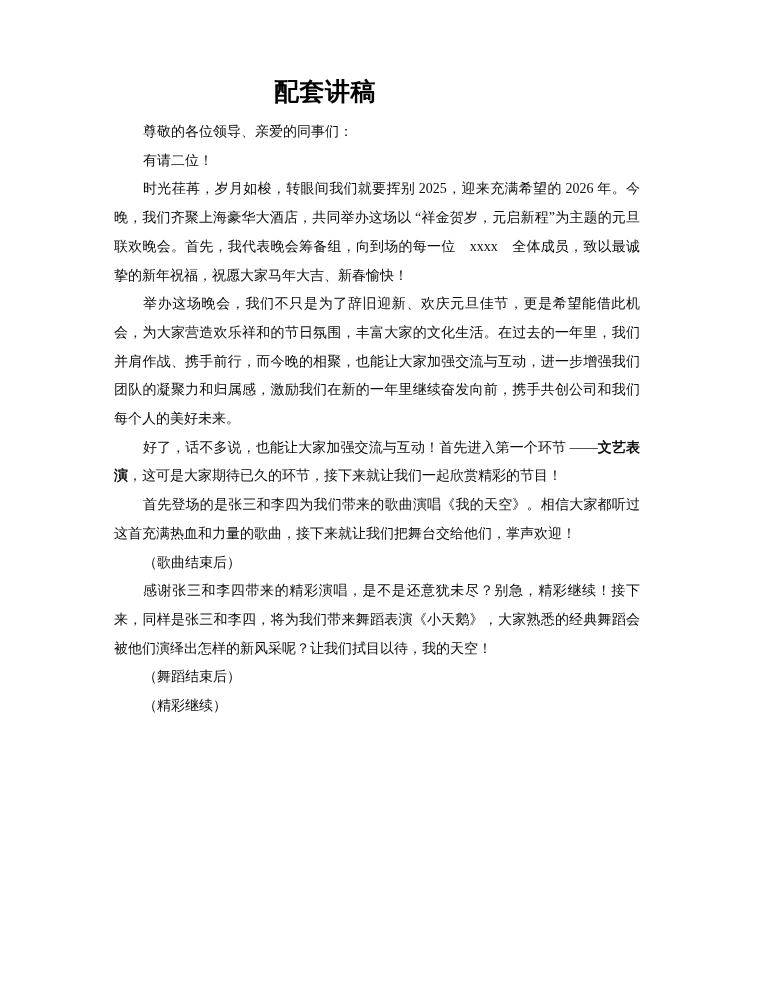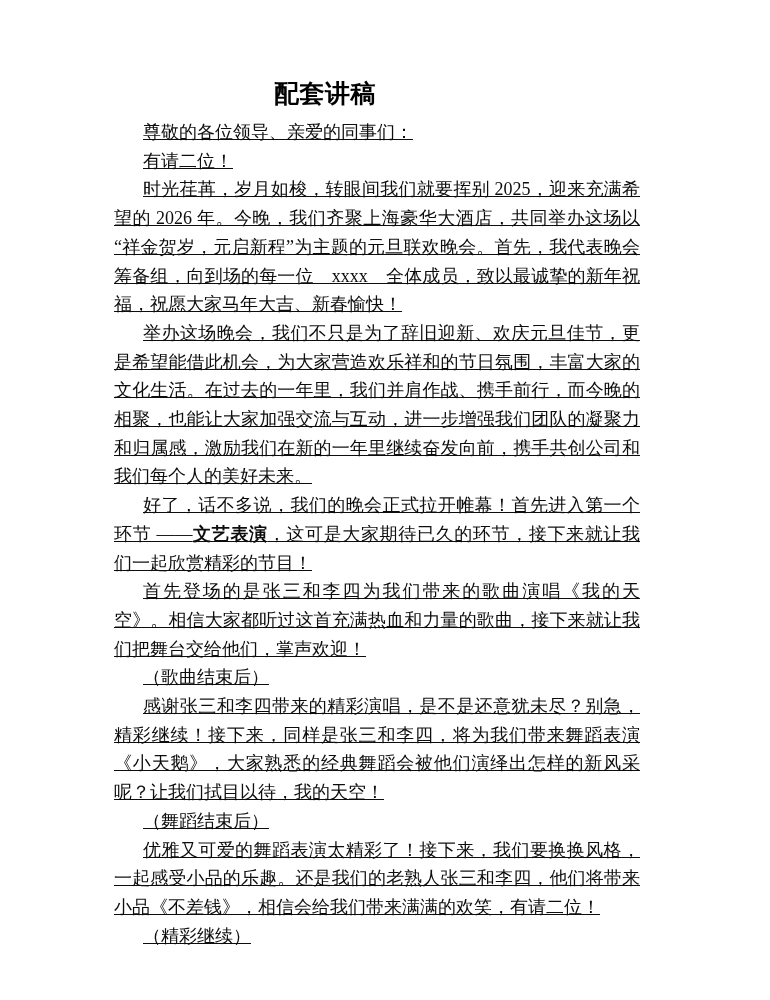--- a/index.html
+++ b/index.html
@@ -27,37 +27,37 @@
     position: absolute;
     left: 0;
     top: 78px;
     width: 650px;
     text-align: center;
     font-size: 25px;
     font-weight: bold;
     letter-spacing: 0.5px;
     line-height: 32px;
     color: #000;
+    font-family: Liberation Mono, monospace;
   }
   .body-block {
     position: absolute;
     left: 114px;
     top: 118px;
     width: 542px;
   }
   p.para {
     margin: 0 16px 0 0;
-    font-size: 18px;
+    font-size: 14px;
     line-height: 28.7px;
     text-align: justify;
     text-justify: inter-ideograph;
     text-indent: 29px;
     color: #0d0d0d;
     word-break: break-all;
-    text-decoration: underline;
   }
   b.bold-run {
     font-weight: bold;
   }
 </style>
 </head>
 <body>
 
 <div class="page">
 
@@ -66,29 +66,28 @@
   <div class="body-block">
 
     <p class="para">尊敬的各位领导、亲爱的同事们：</p>
 
     <p class="para">有请二位！</p>
 
     <p class="para">时光荏苒，岁月如梭，转眼间我们就要挥别 2025，迎来充满希望的 2026 年。今晚，我们齐聚上海豪华大酒店，共同举办这场以 “祥金贺岁，元启新程”为主题的元旦联欢晚会。首先，我代表晚会筹备组，向到场的每一位　xxxx　全体成员，致以最诚挚的新年祝福，祝愿大家马年大吉、新春愉快！</p>
 
     <p class="para">举办这场晚会，我们不只是为了辞旧迎新、欢庆元旦佳节，更是希望能借此机会，为大家营造欢乐祥和的节日氛围，丰富大家的文化生活。在过去的一年里，我们并肩作战、携手前行，而今晚的相聚，也能让大家加强交流与互动，进一步增强我们团队的凝聚力和归属感，激励我们在新的一年里继续奋发向前，携手共创公司和我们每个人的美好未来。</p>
 
-    <p class="para"><span>好了，话不多说，我们的晚会正式拉开帷幕！首先进入第一个环节 ——</span><b class="bold-run">文艺表演</b><span>，这可是大家期待已久的环节，接下来就让我们一起欣赏精彩的节目！</span></p>
+    <p class="para"><span>好了，话不多说，也能让大家加强交流与互动！首先进入第一个环节 ——</span><b class="bold-run">文艺表演</b><span>，这可是大家期待已久的环节，接下来就让我们一起欣赏精彩的节目！</span></p>
 
     <p class="para">首先登场的是张三和李四为我们带来的歌曲演唱《我的天空》。相信大家都听过这首充满热血和力量的歌曲，接下来就让我们把舞台交给他们，掌声欢迎！</p>
 
     <p class="para">（歌曲结束后）</p>
 
     <p class="para">感谢张三和李四带来的精彩演唱，是不是还意犹未尽？别急，精彩继续！接下来，同样是张三和李四，将为我们带来舞蹈表演《小天鹅》，大家熟悉的经典舞蹈会被他们演绎出怎样的新风采呢？让我们拭目以待，我的天空！</p>
 
     <p class="para">（舞蹈结束后）</p>
 
-    <p class="para">优雅又可爱的舞蹈表演太精彩了！接下来，我们要换换风格，一起感受小品的乐趣。还是我们的老熟人张三和李四，他们将带来小品《不差钱》，相信会给我们带来满满的欢笑，有请二位！</p>
 
     <p class="para">（精彩继续）</p>
 
 
   </div>
 </div>
 
 </body></html>

